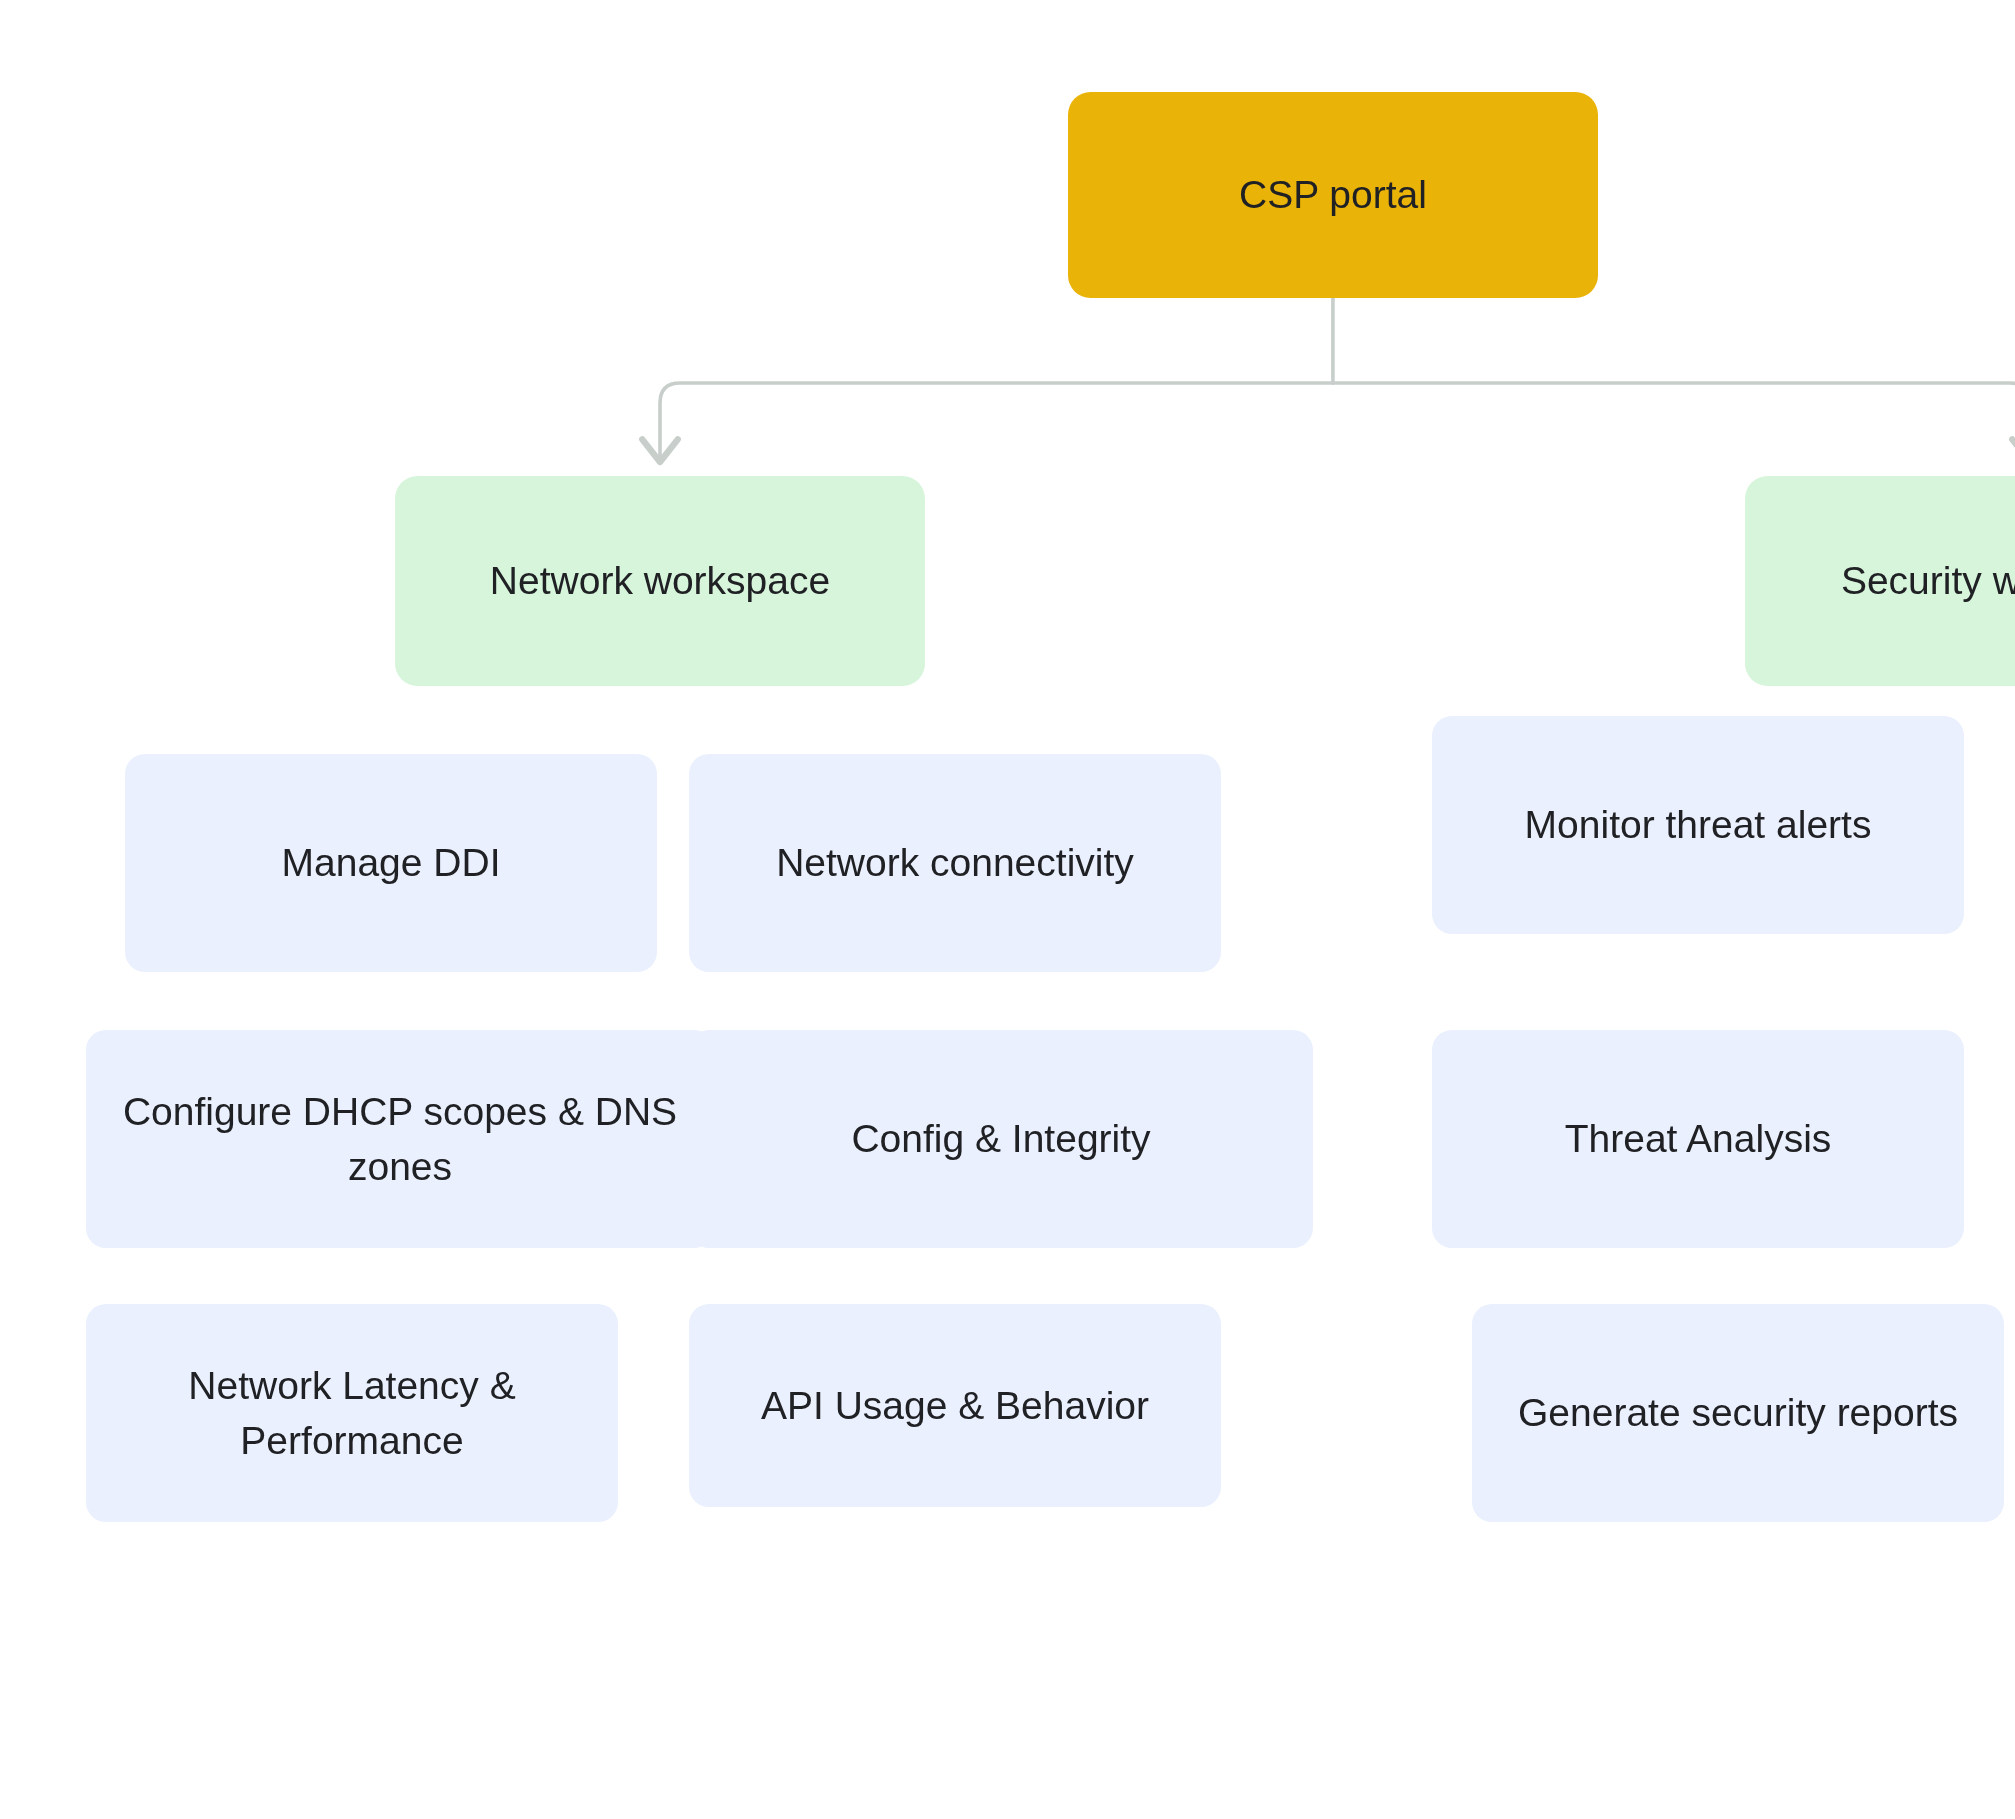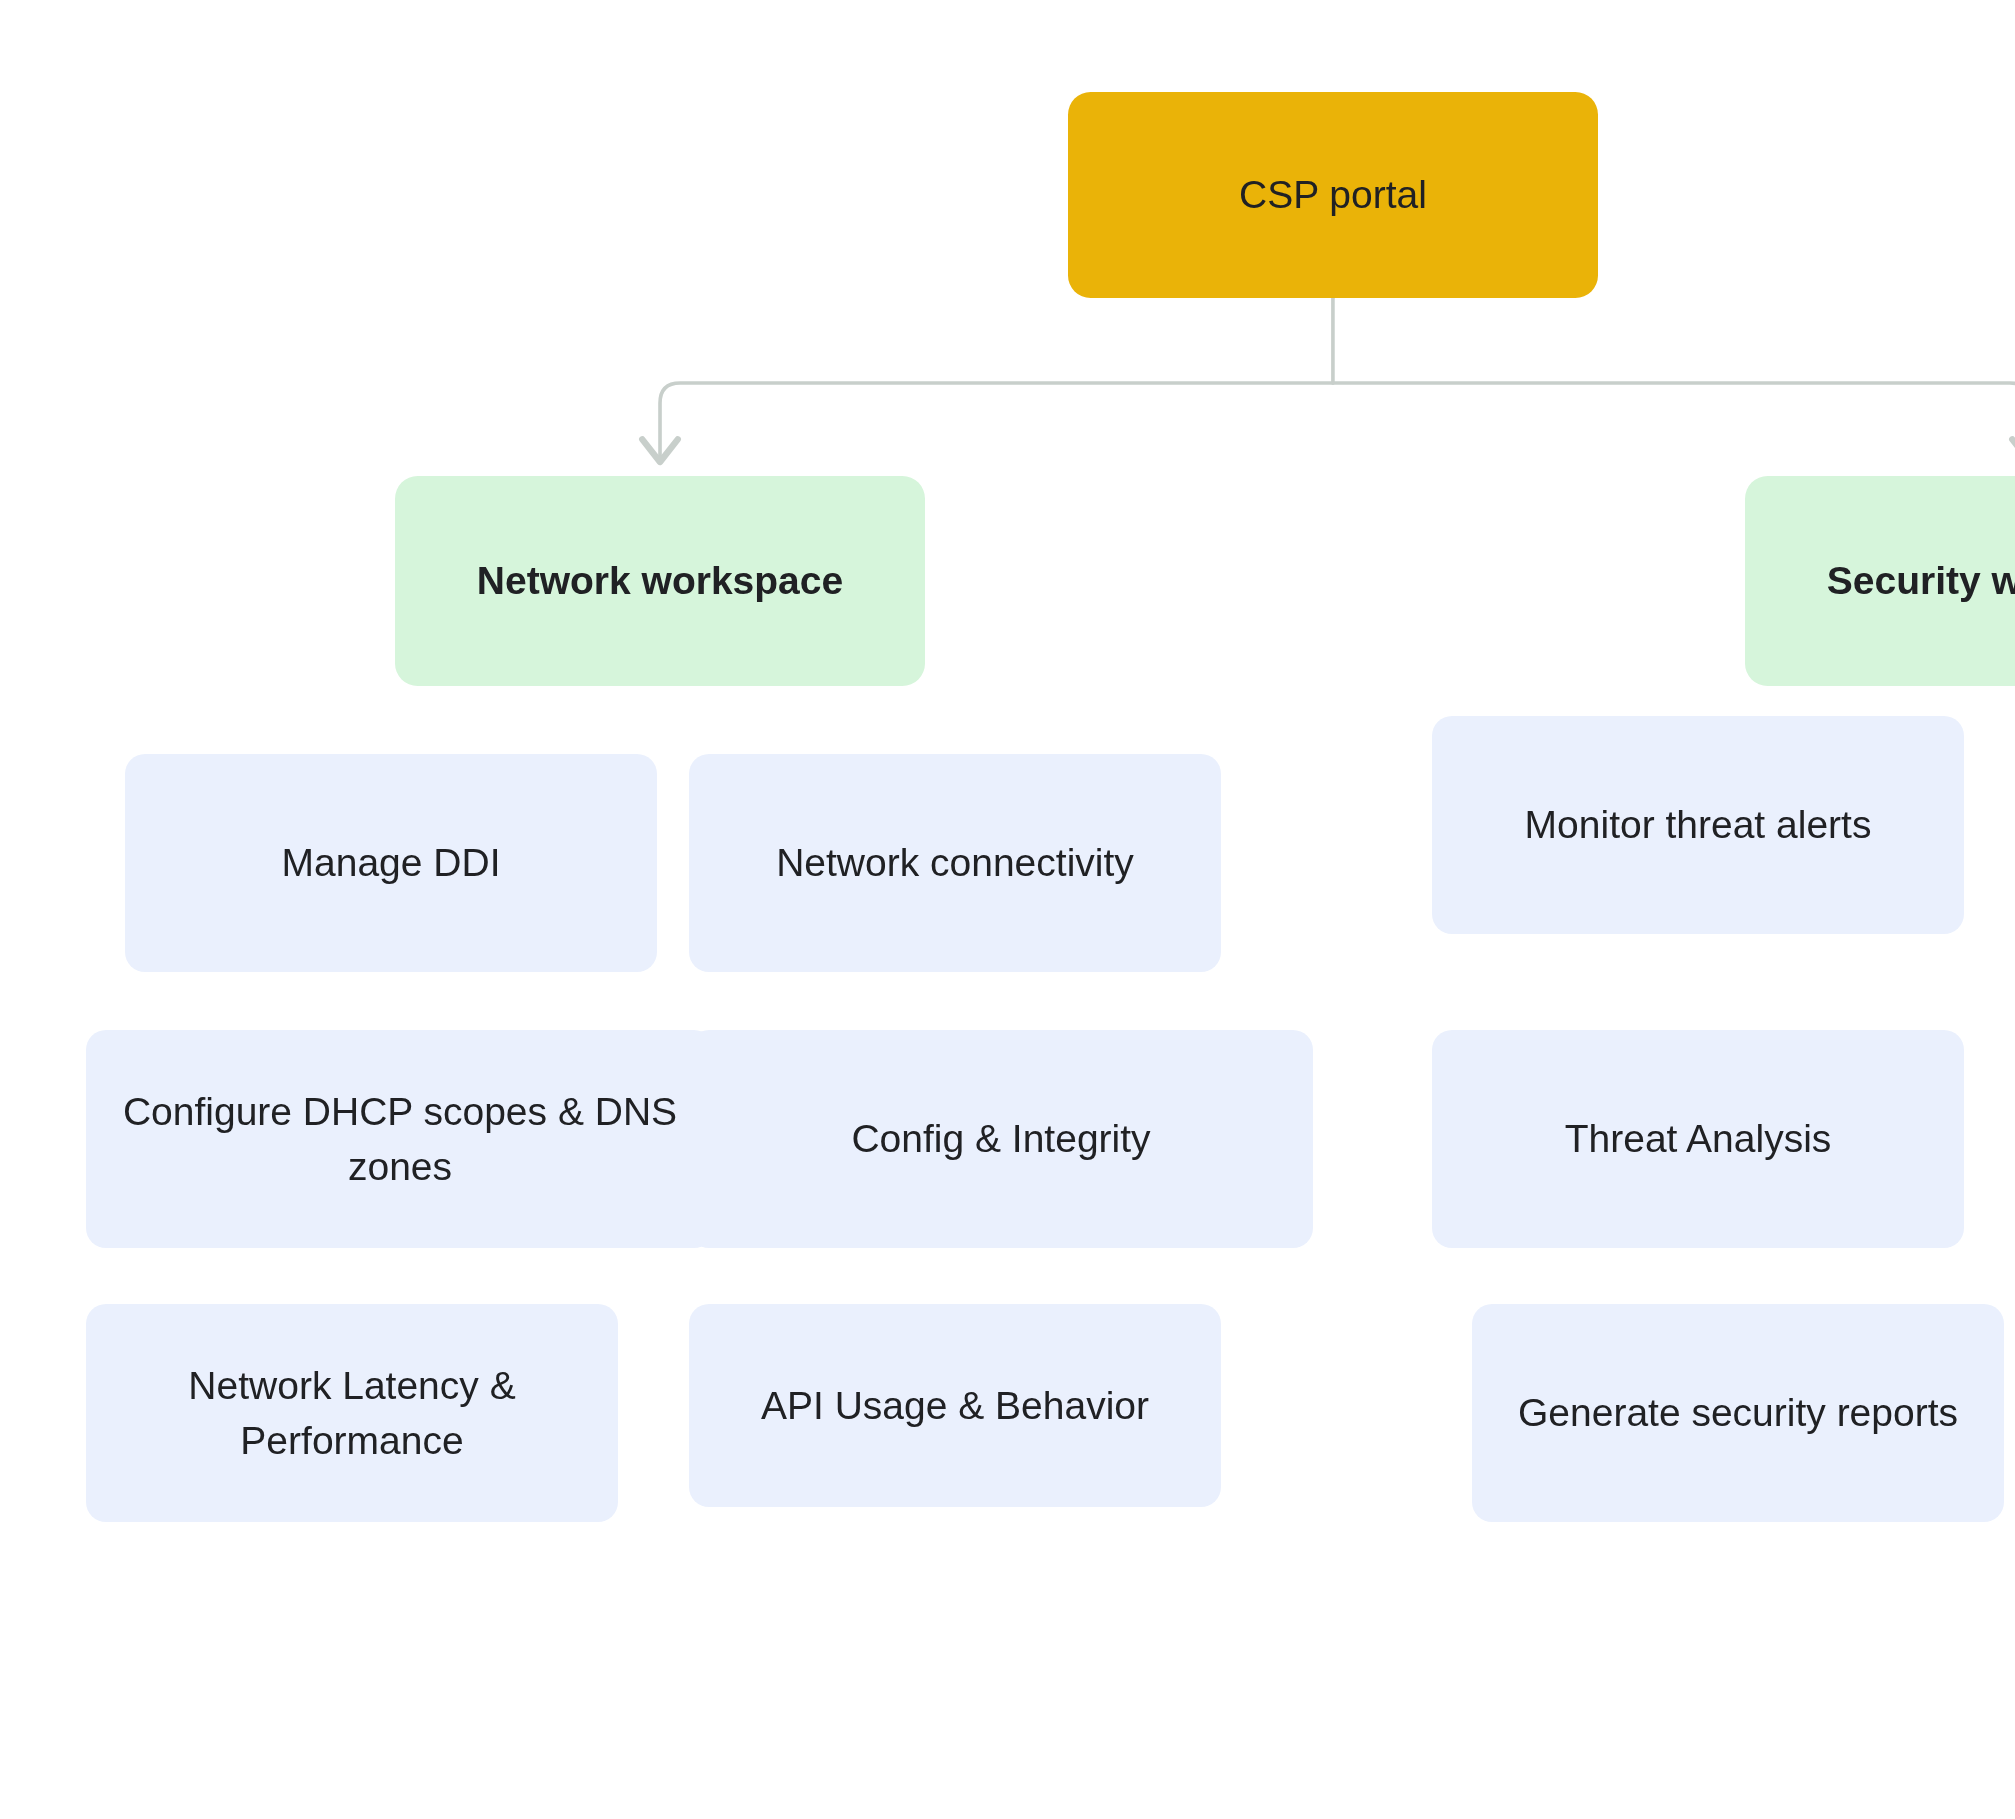--- a/index.html
+++ b/index.html
@@ -39,21 +39,20 @@
   }
   .node-root {
     background: #eab308;
     font-size: 39px;
     border-radius: 22.6px;
   }
   .node-workspace {
     background: #D6F5DB;
     font-size: 39px;
     border-radius: 22.6px;
-    font-weight: bold;
   }
   .node-prompt {
     background: #EAF0FD;
     font-size: 39px;
     border-radius: 20px;
   }
 </style>
 </head>
 <body>
 

